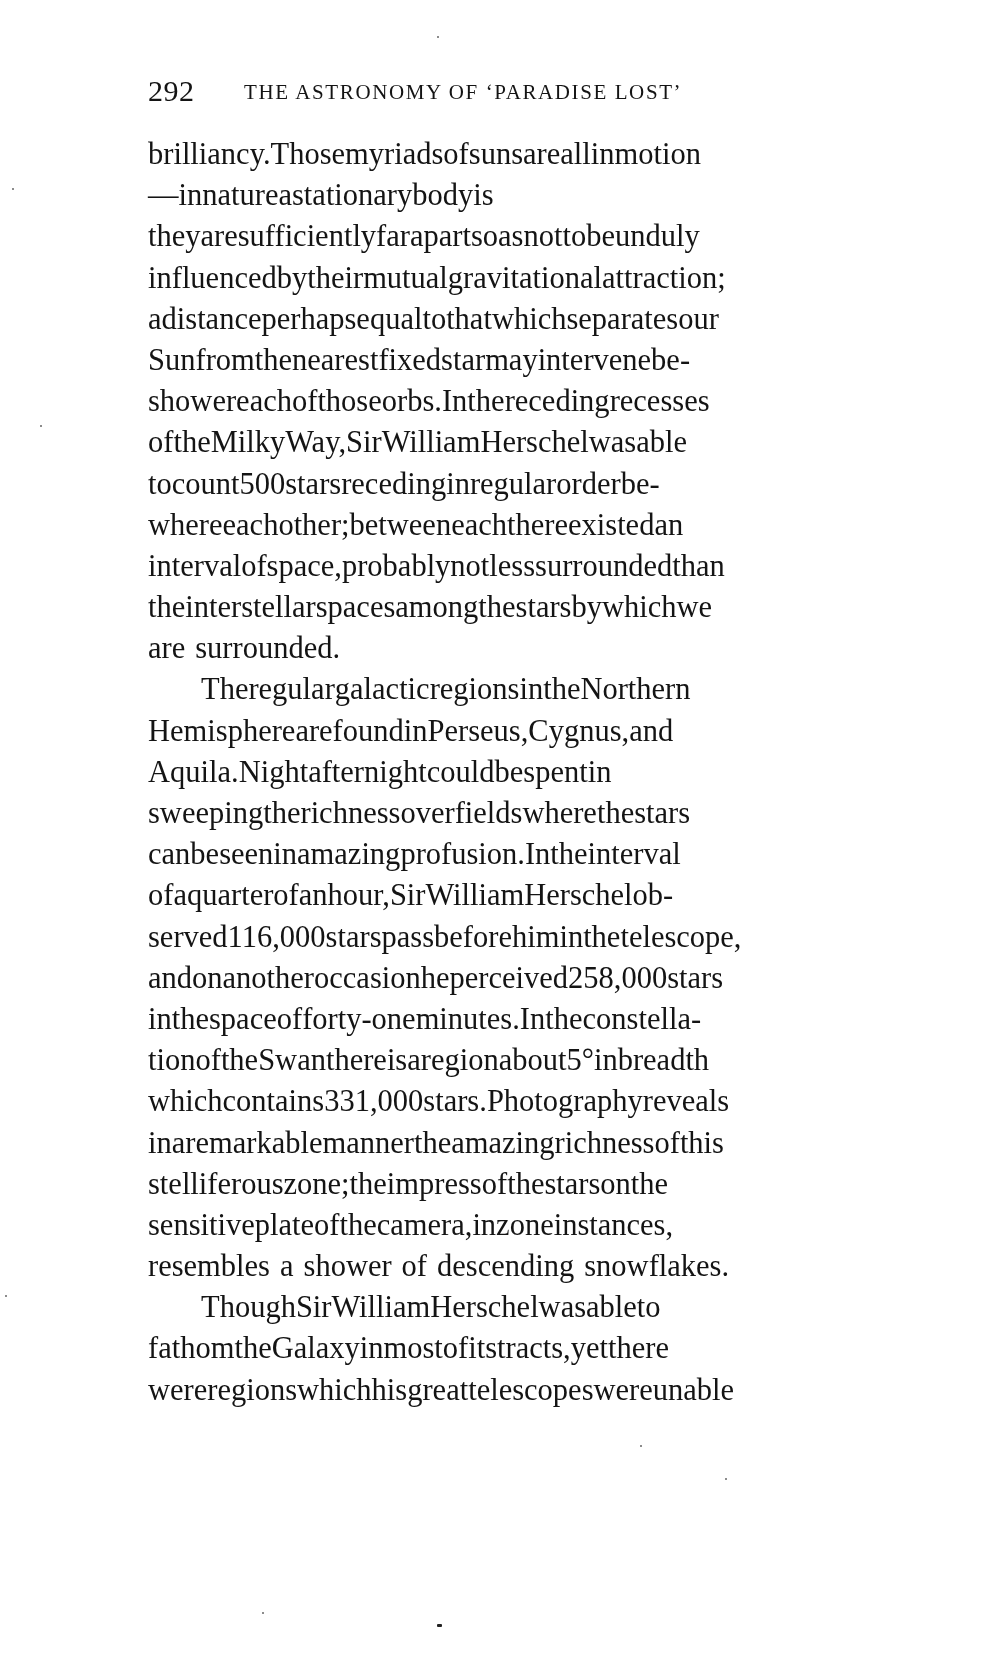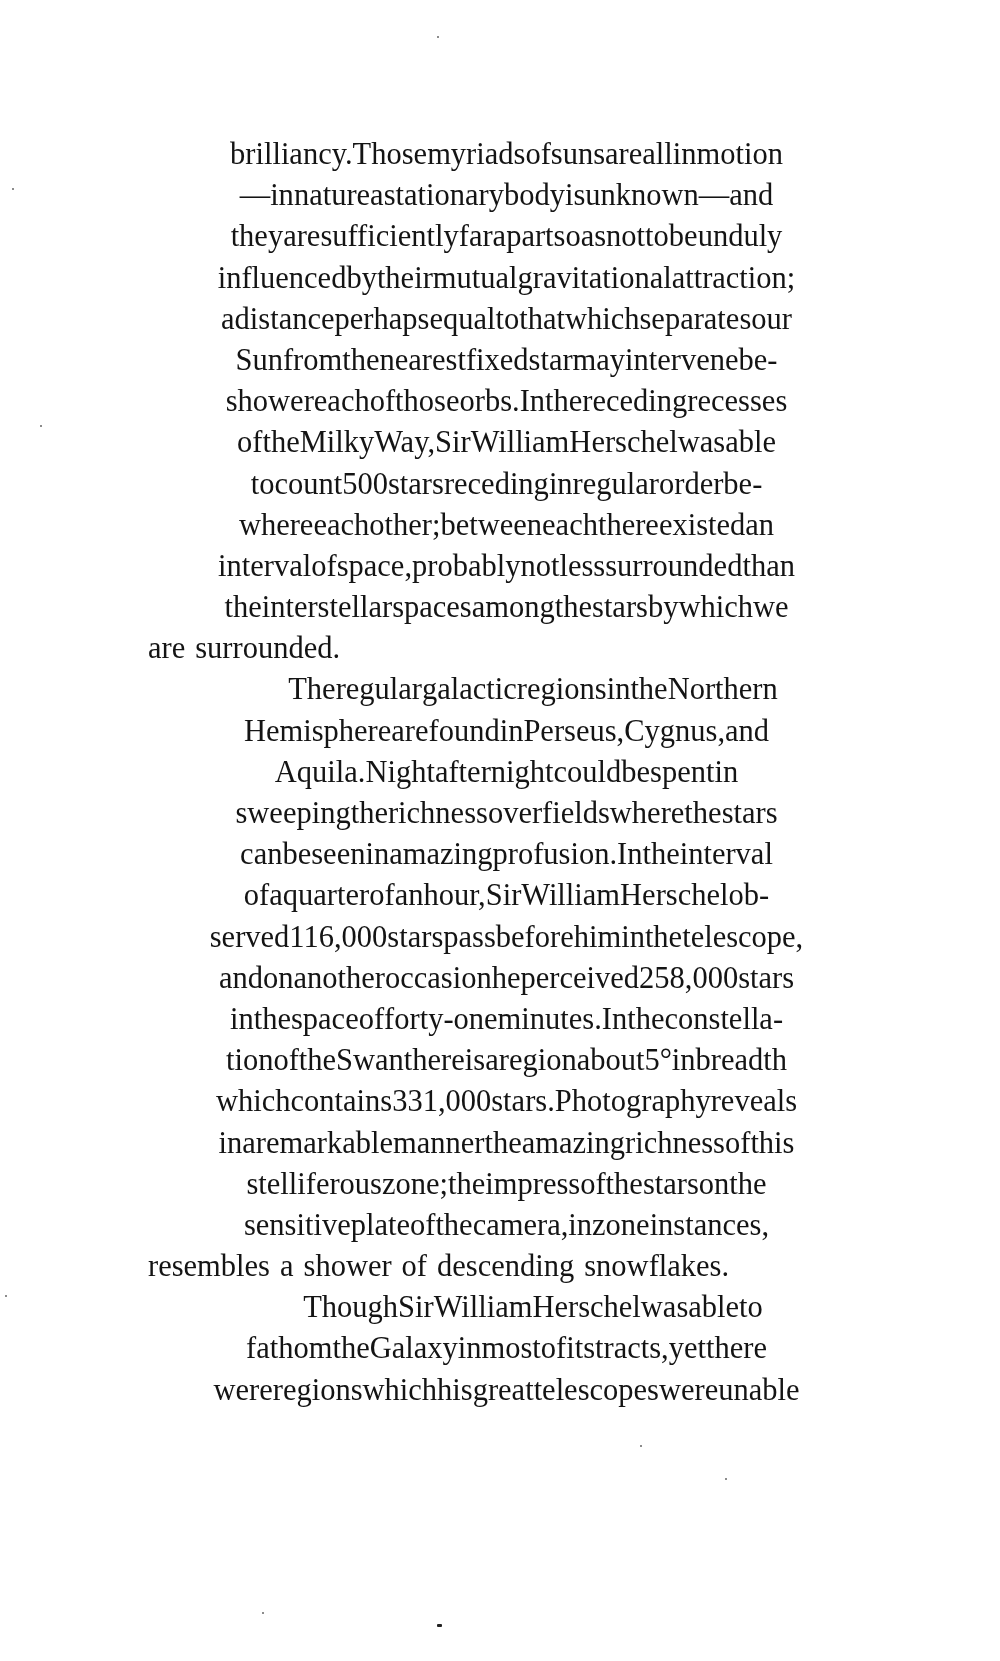--- a/index.html
+++ b/index.html
@@ -13,53 +13,55 @@
       font-size: 30px; white-space: nowrap;
     }
     .header .num { display: inline-block; width: 96px; font-size: 30px; letter-spacing: 0.5px; }
     .header .title { font-size: 21px; letter-spacing: 1.6px; vertical-align: 2px; }
     .body {
       position: absolute; left: 148px; top: 134px; width: 717px;
     }
     .line {
       height: 41.2px; line-height: 41.2px; font-size: 30.5px;
       text-align: justify; text-align-last: justify; white-space: nowrap;
-      display: flex; justify-content: center;
+      display: flex; justify-content: flex-start;
     }
     .line span.w { display: inline-block; }
     .line.last { justify-content: flex-start; }
     .line.last span.w { margin-right: 10px; }
     .line.indent { padding-left: 53px; }
     .speck { position: absolute; width: 2px; height: 2px; background: #666; border-radius: 1px; }
   </style>
 </head>
 <body>
 
 <div class="page">
+  <div class="header">
+    <span class="num">292</span><span class="title">THE ASTRONOMY OF ‘PARADISE LOST’</span>
+  </div>
   <div class="body" id="body-text">
       <div>
         <div class="line">
           <span class="w">brilliancy.</span>
           <span class="w">Those</span>
           <span class="w">myriads</span>
           <span class="w">of</span>
           <span class="w">suns</span>
           <span class="w">are</span>
           <span class="w">all</span>
           <span class="w">in</span>
           <span class="w">motion</span>
         </div>
         <div class="line">
           <span class="w">—in</span>
           <span class="w">nature</span>
           <span class="w">a</span>
           <span class="w">stationary</span>
           <span class="w">body</span>
           <span class="w">is</span>
-          <span class="w">unknown—and</span>
         </div>
         <div class="line">
           <span class="w">they</span>
           <span class="w">are</span>
           <span class="w">sufficiently</span>
           <span class="w">far</span>
           <span class="w">apart</span>
           <span class="w">so</span>
           <span class="w">as</span>
           <span class="w">not</span>

